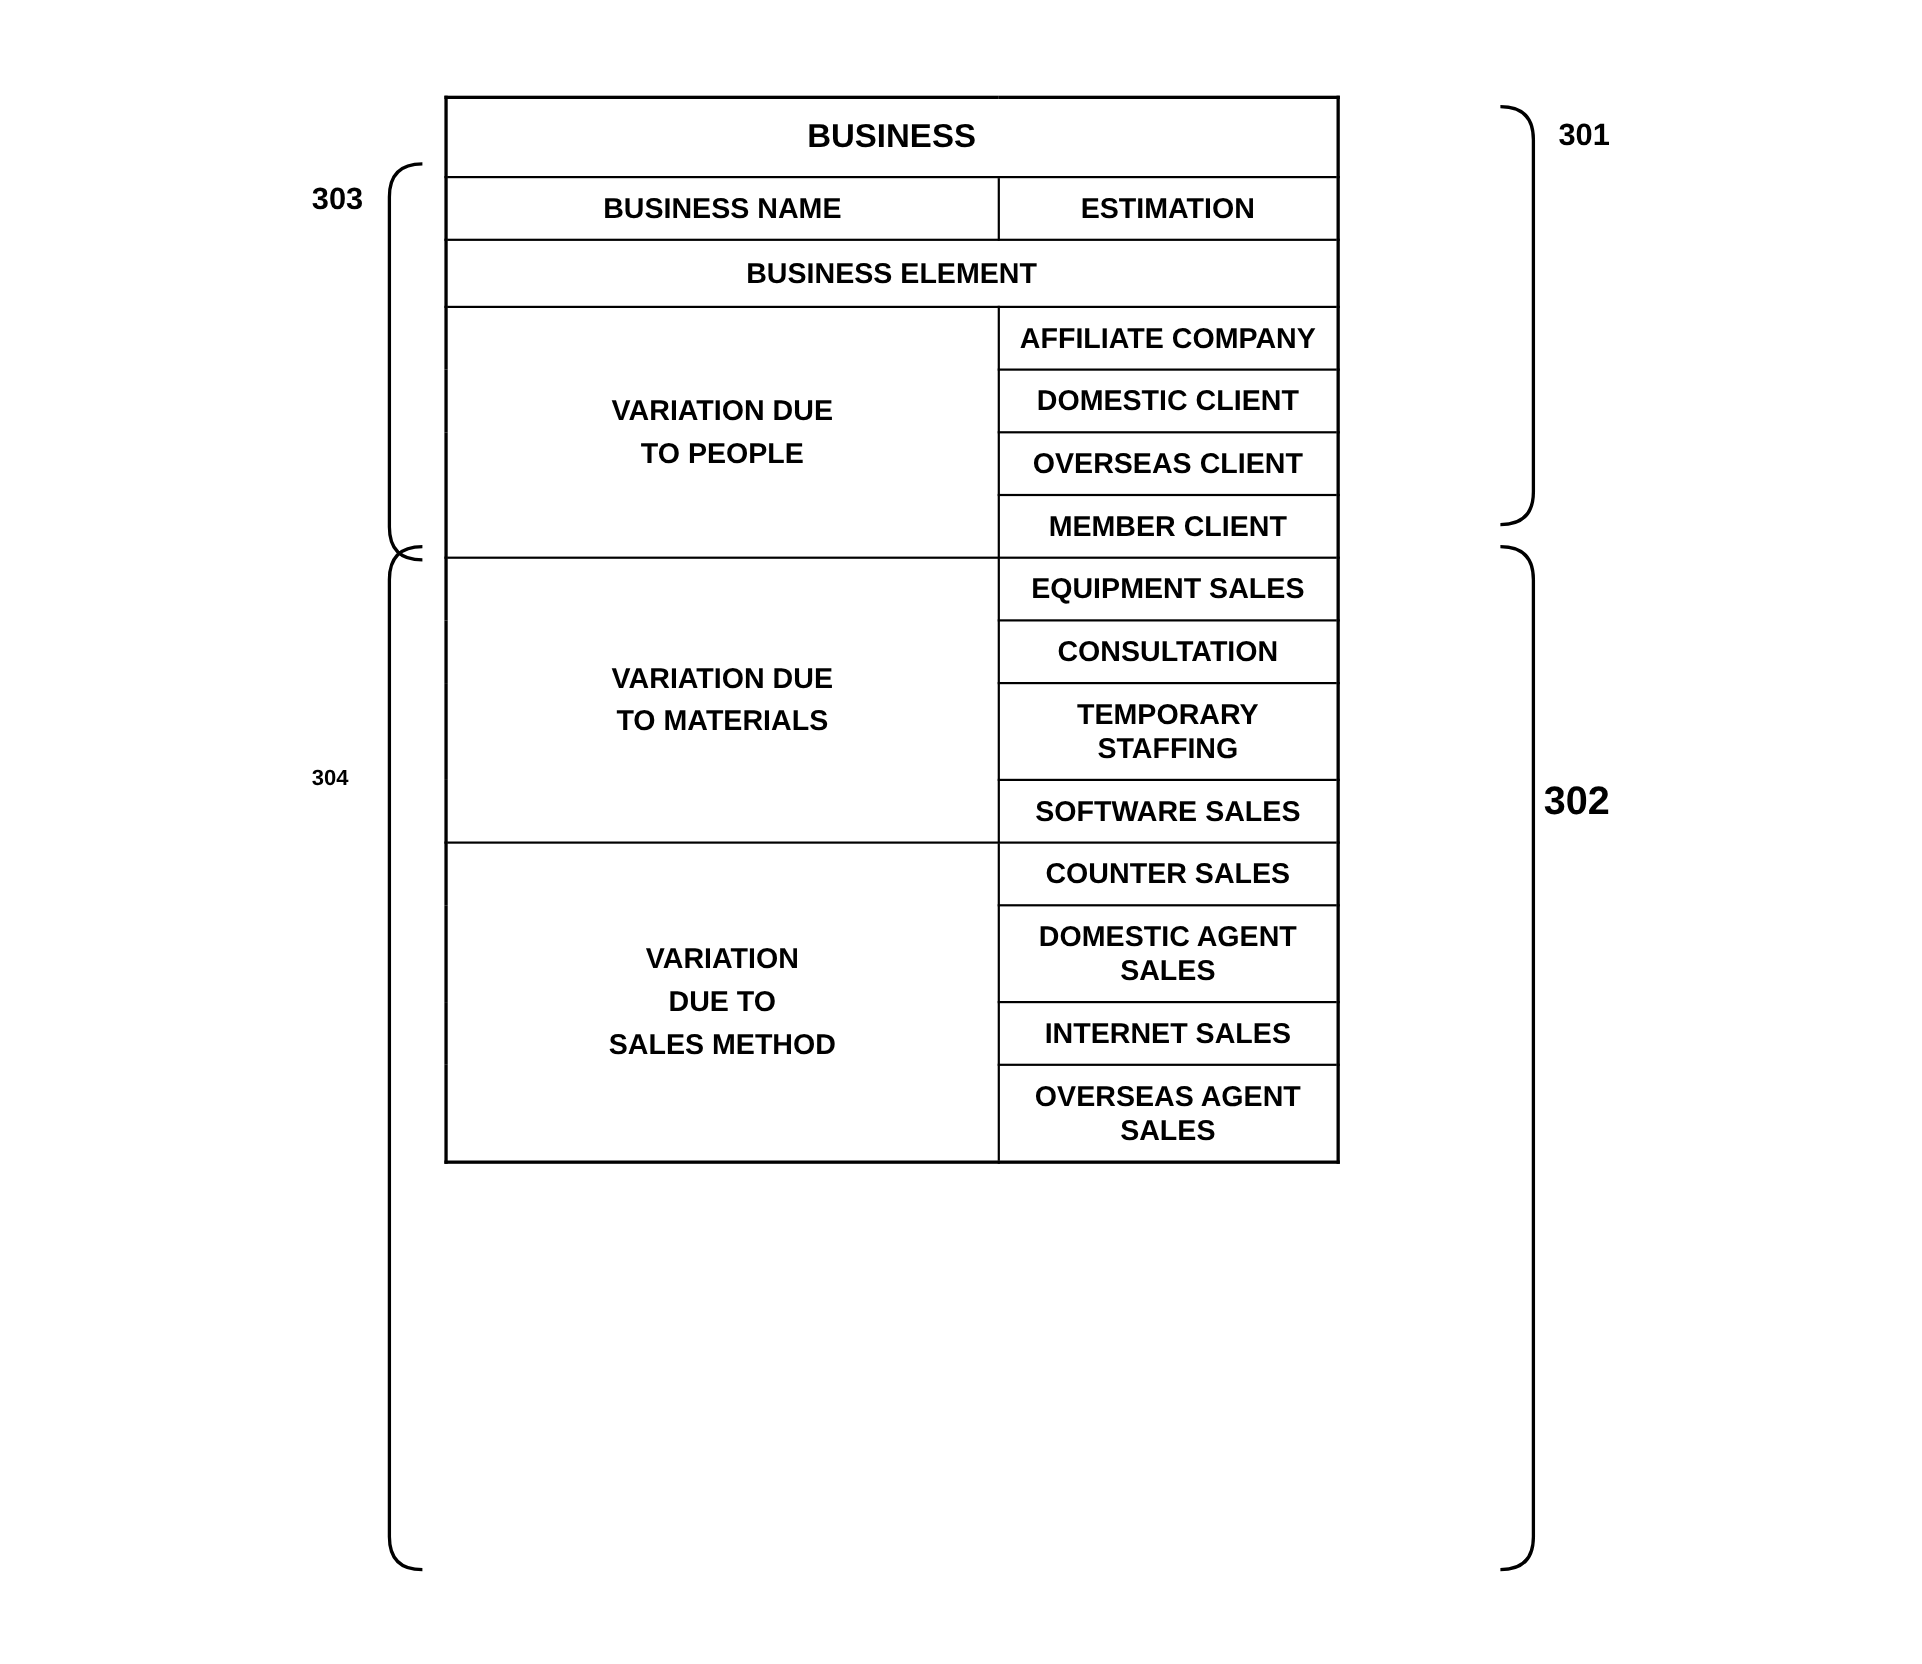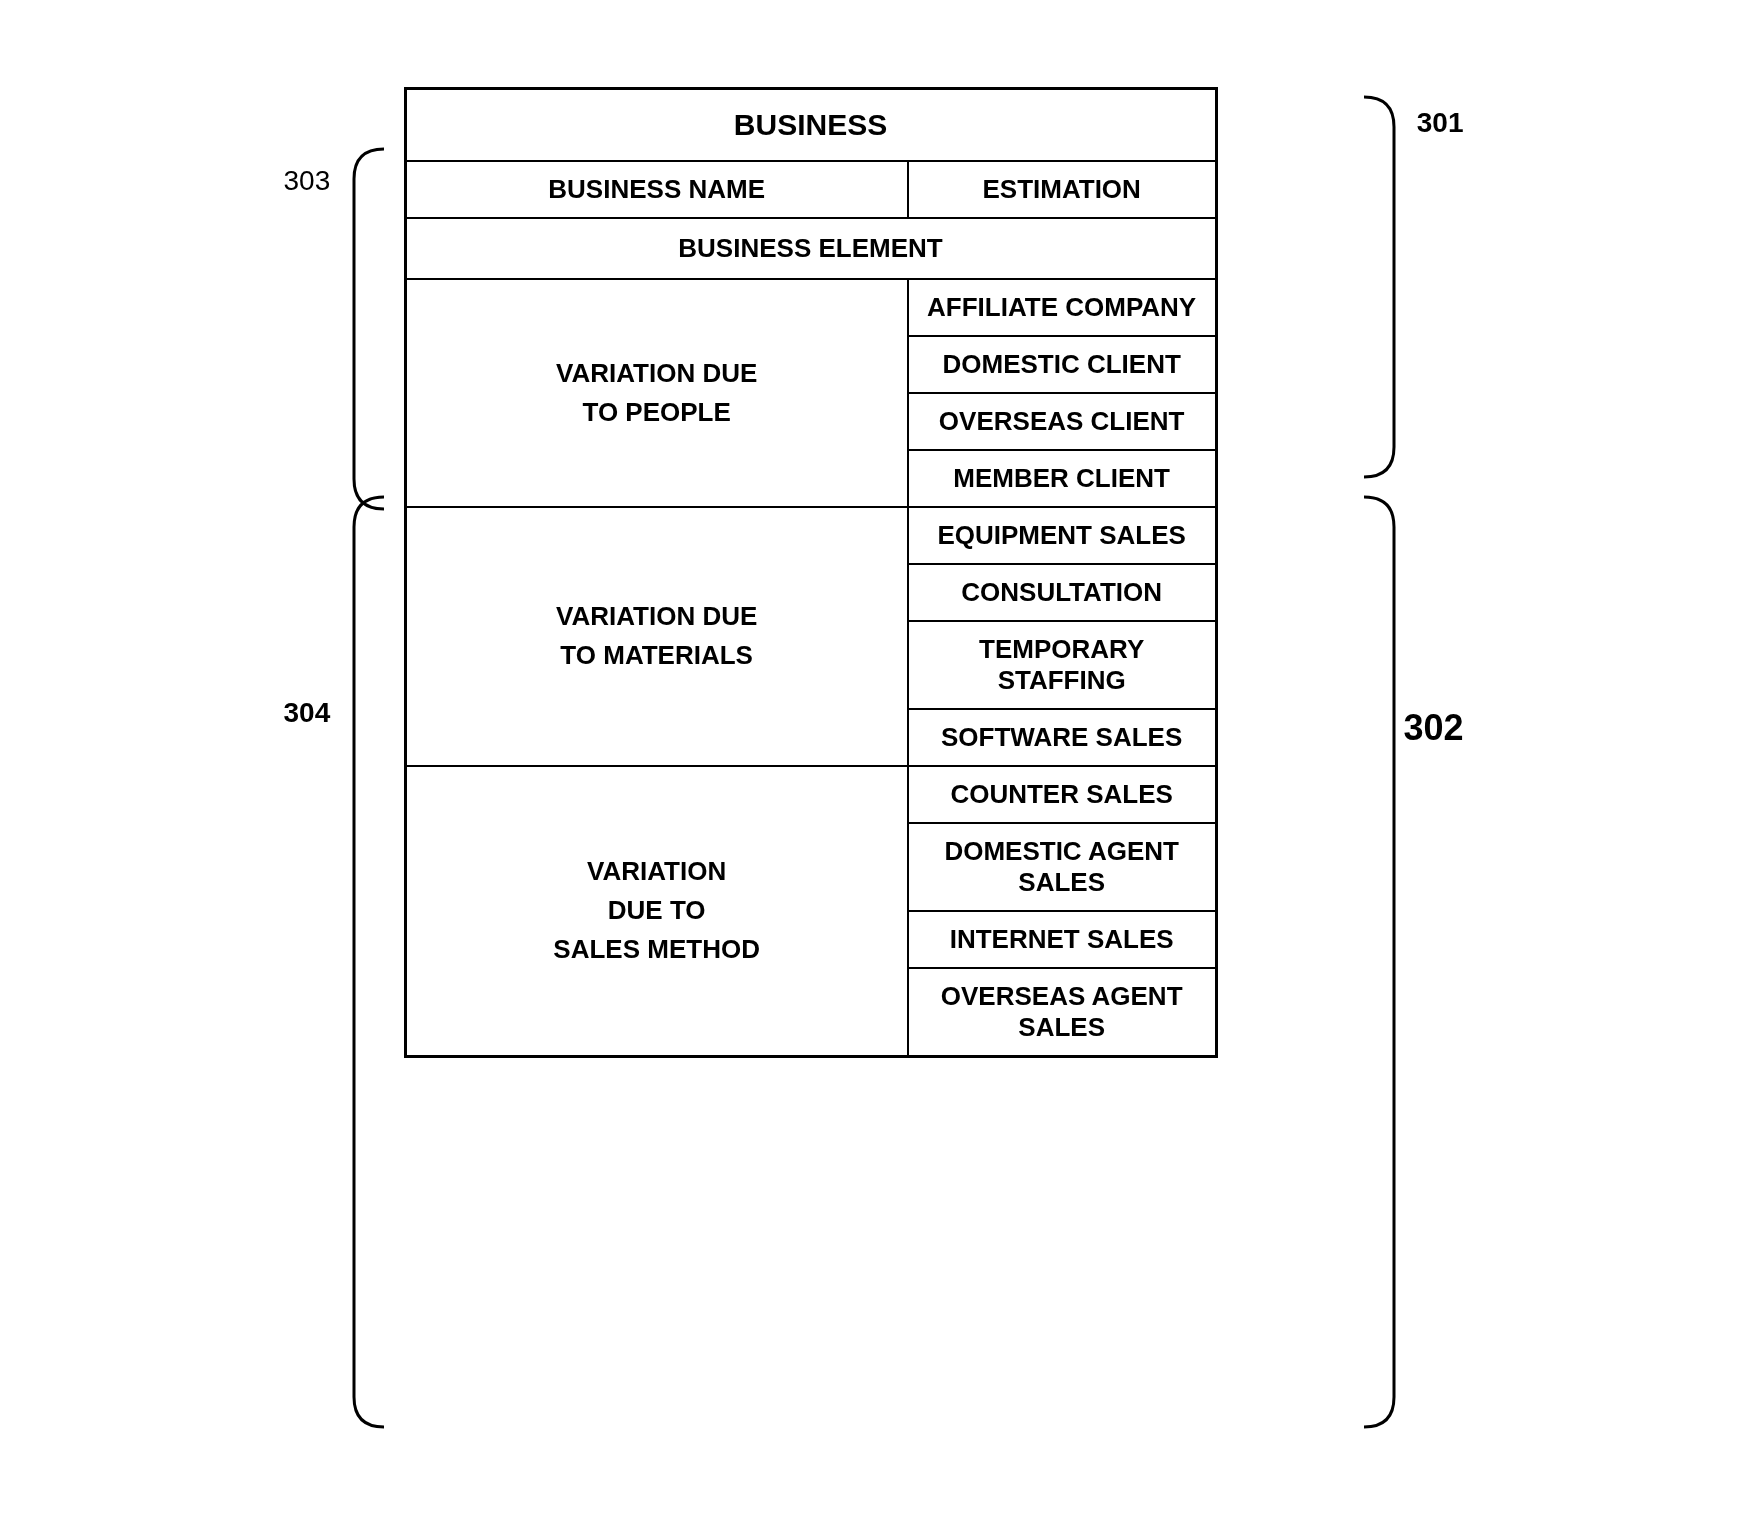--- a/index.html
+++ b/index.html
@@ -22,29 +22,29 @@
       display: flex;
       align-items: center;
       justify-content: center;
     }
 
     .label-303 {
       position: absolute;
       left: 10px;
       top: 108px;
       font-size: 28px;
-      font-weight: normal;
+      font-weight: bold;
       color: #000;
     }
 
     .label-304 {
       position: absolute;
       left: 10px;
       top: 640px;
-      font-size: 28px;
+      font-size: 20px;
       font-weight: bold;
       color: #000;
     }
 
     .label-301 {
       position: absolute;
       right: 10px;
       top: 50px;
       font-size: 28px;
       font-weight: bold;

